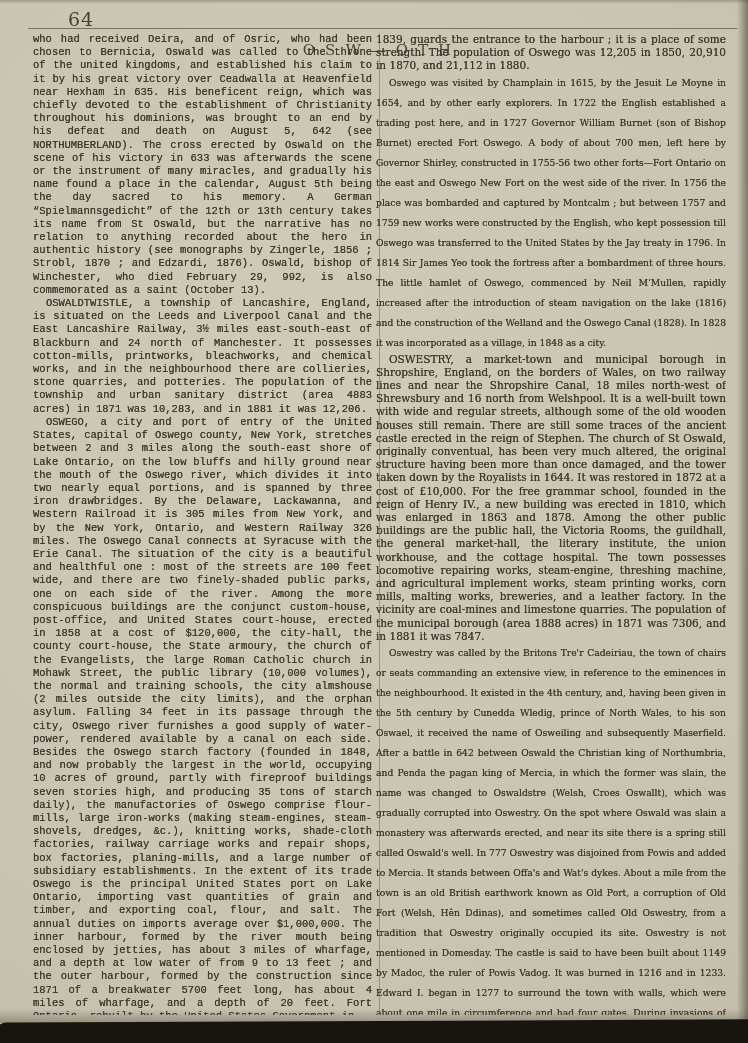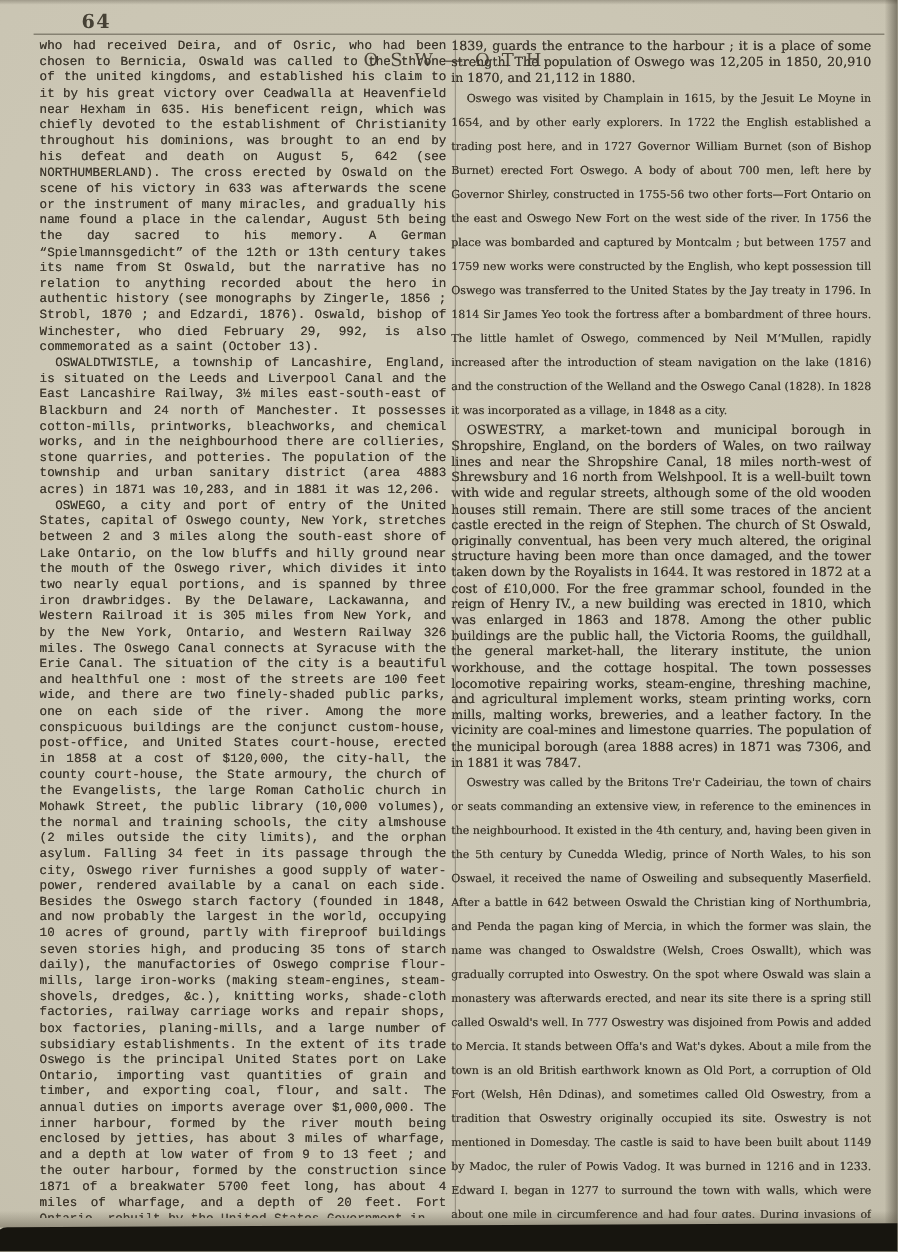--- a/index.html
+++ b/index.html
@@ -10,21 +10,21 @@
     background:
       radial-gradient(140% 120% at 42% 36%, #d0cbb9 0%, #c9c4b2 48%, #beb9a6 82%, #aba694 97%, #9d987f 100%);
     font-family:"DejaVu Serif","Liberation Serif",serif;
     color:#3b352b;
   }
   .running-header{
     position:absolute;top:8px;left:30px;right:14px;height:20px;
   }
   .page-number{
     position:absolute;left:38px;top:0;
-    font-size:16px;font-weight:bold;letter-spacing:1px;color:#464135;
+    font-size:19px;font-weight:normal;letter-spacing:1px;color:#464135;
   }
   .head-title{
     position:absolute;left:0;right:0;top:1px;text-align:center;
     font-size:15px;letter-spacing:10px;color:#4a4438;word-spacing:4px;margin-top:32px;
   }
   .header-rule{
     position:absolute;top:28px;left:28px;width:709px;height:1px;
     background:rgba(62,56,45,.6);
   }
   .column-divider{

